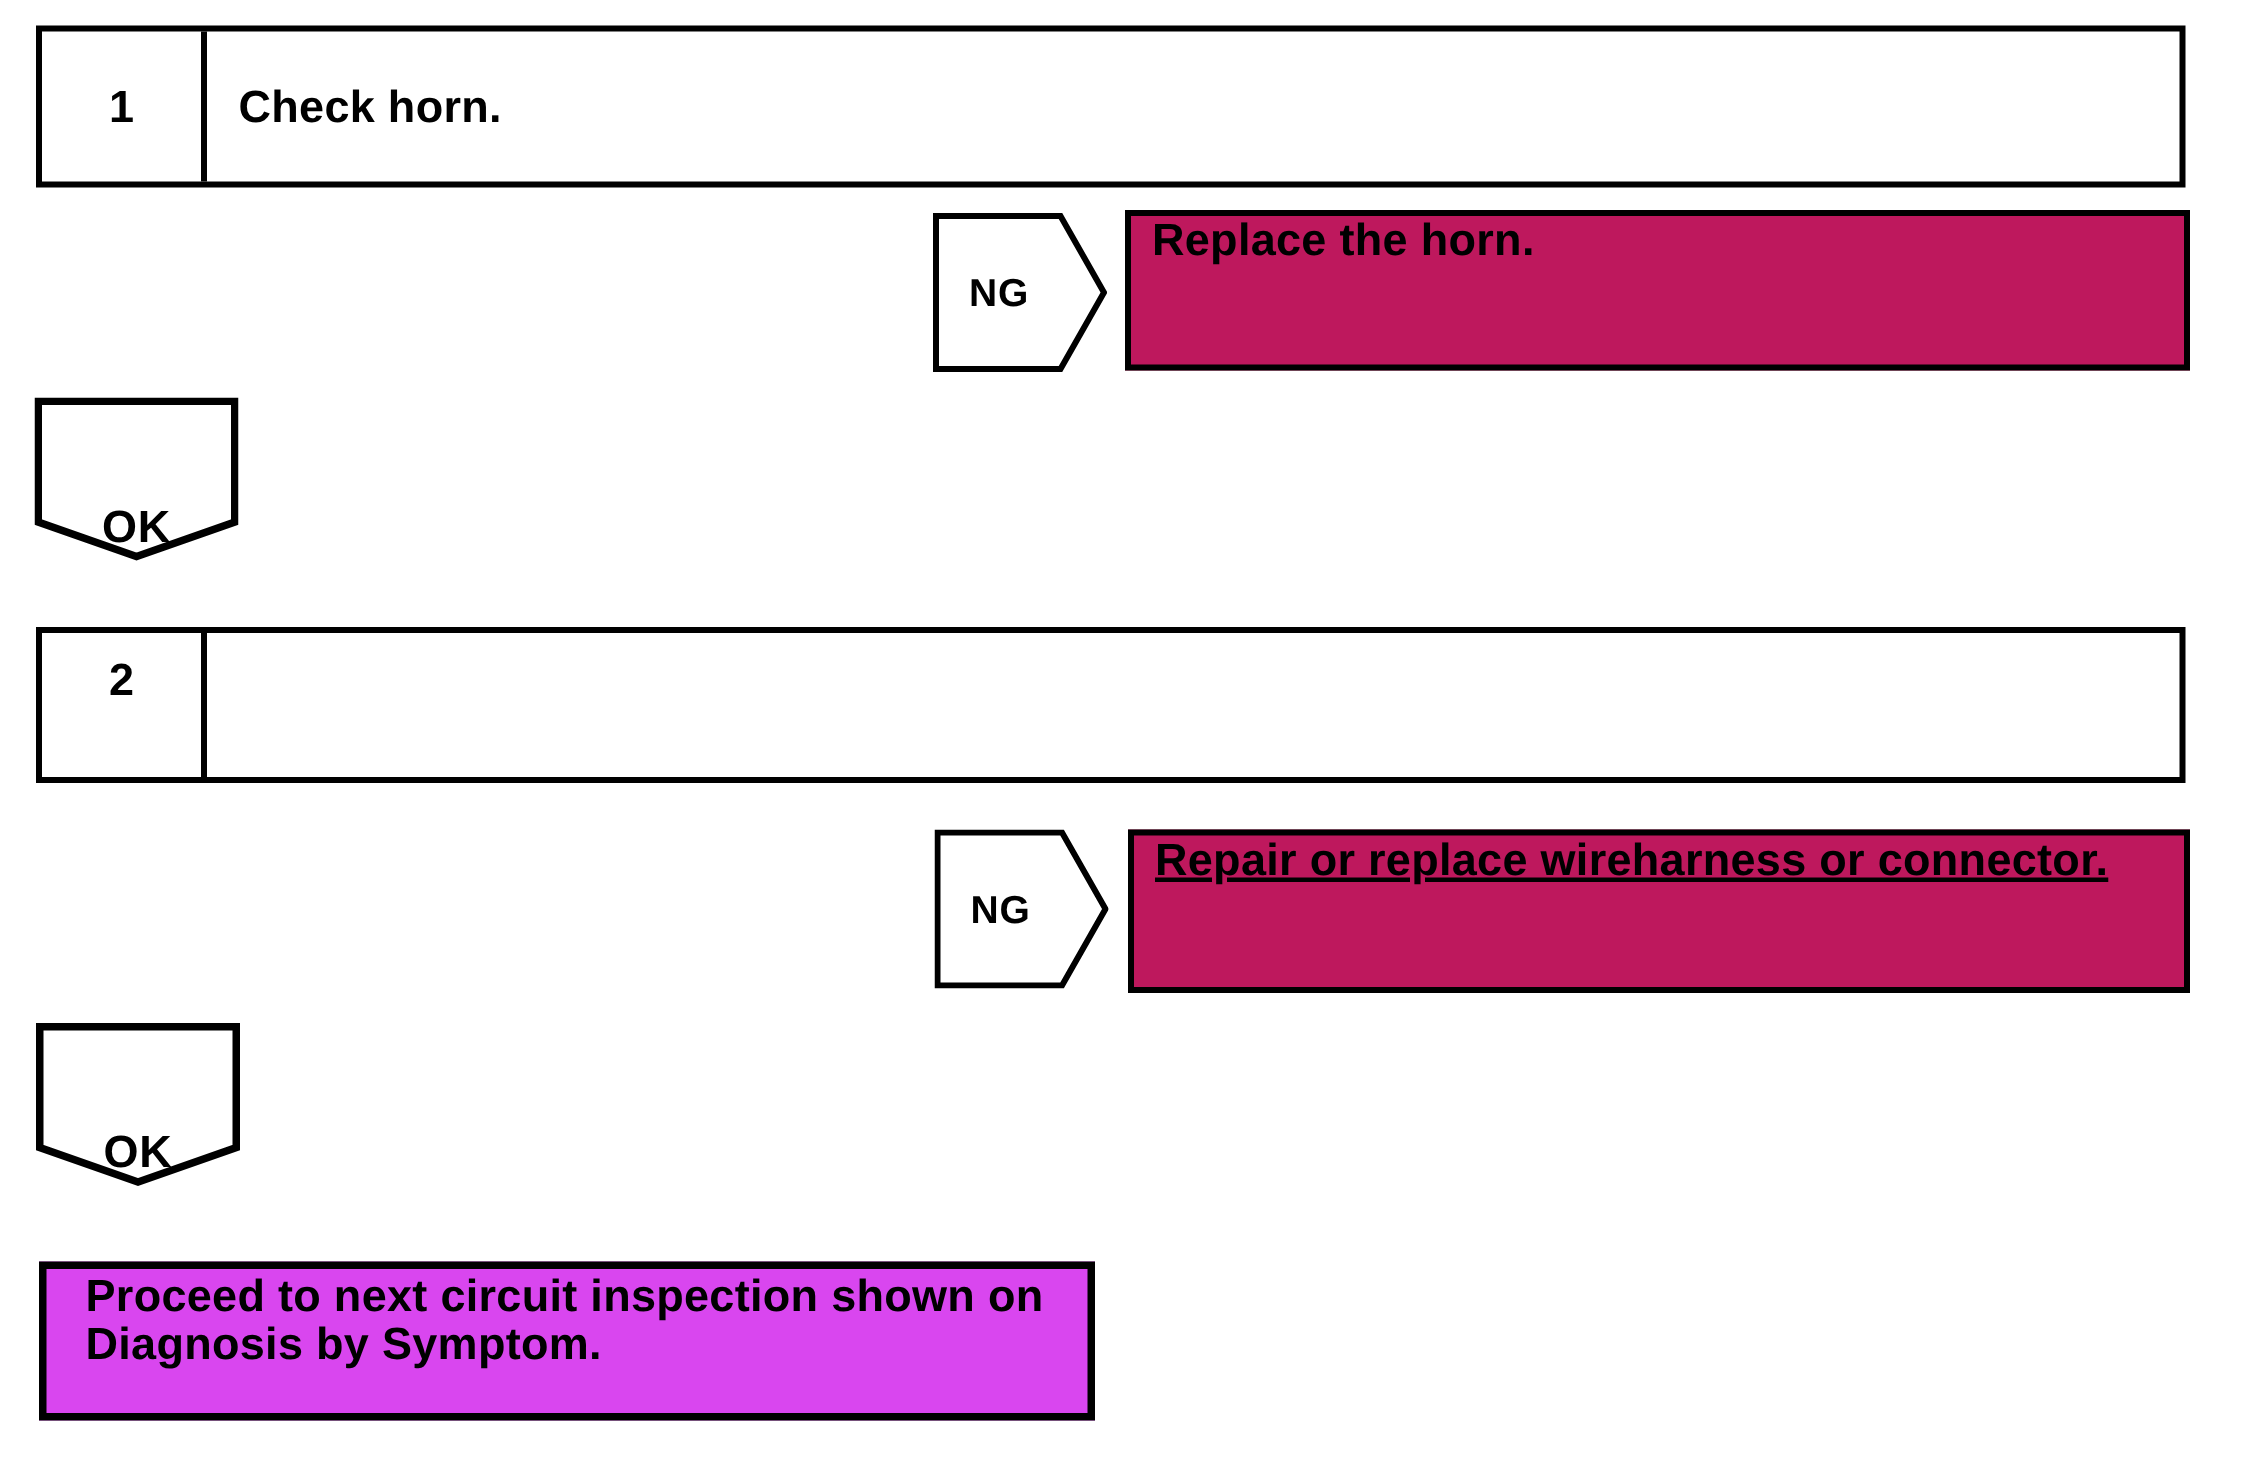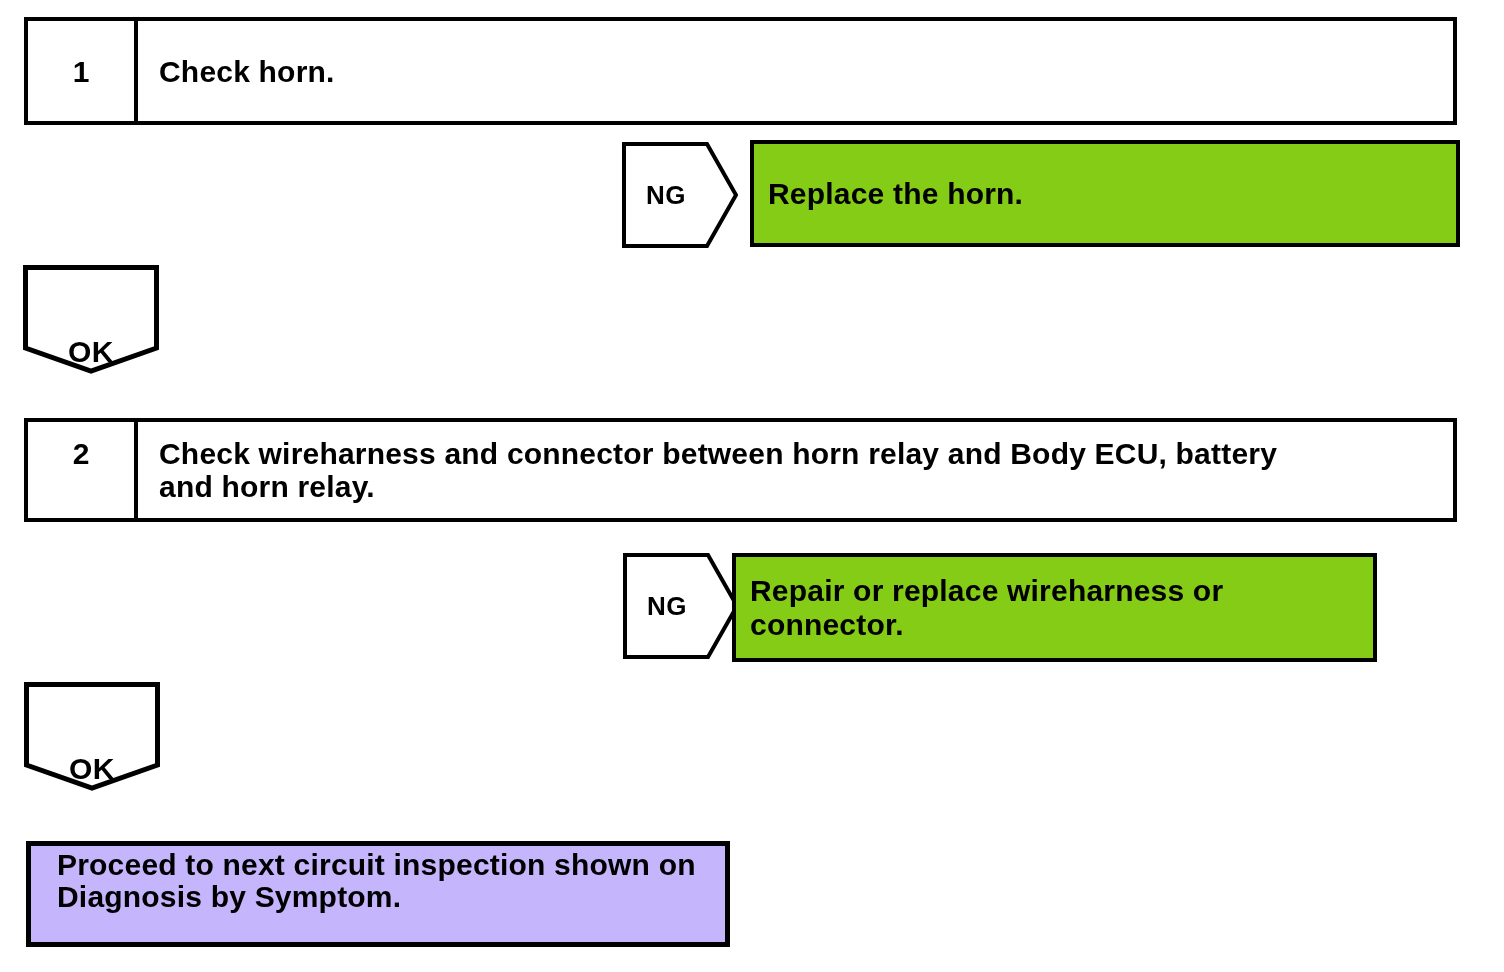--- a/index.html
+++ b/index.html
@@ -41,44 +41,44 @@
   }
   .instr {
     font-size: 30px;
     line-height: 33px;
     white-space: pre-line;
     letter-spacing: 0.2px;
   }
   .result-box {
     position: absolute;
     border: 4px solid #000;
-    background: #84cc16;
+    background: #be185d;
     display: flex;
-    align-items: center;
+    align-items: flex-start;
     padding-left: 14px;
   }
   .result-text { font-size: 30px; letter-spacing: 0.2px; }
   .shape { position: absolute; }
   .shape svg { position: absolute; left: 0; top: 0; display: block; }
   .ng-label {
     position: absolute; left: 0; top: 0;
     width: 88px; height: 100%;
     display: flex; align-items: center; justify-content: center;
     font-size: 26px; letter-spacing: 0.5px;
   }
   .ok-label {
     position: absolute; left: 0; top: 0;
     width: 136px; height: 85px;
     display: flex; align-items: center; justify-content: center;
     font-size: 30px; letter-spacing: 0.5px; margin-top: 44px;
   }
   .end-box {
     position: absolute;
     border: 5px solid #000;
-    background: #c4b5fd;
+    background: #d946ef;
     padding: 3px 10px 0 26px;
     font-size: 30px;
     line-height: 32px;
     white-space: pre-line;
     letter-spacing: 0.2px;
   }
 </style>
 </head>
 <body>
 
@@ -108,34 +108,30 @@
     <svg width="136" height="110" viewBox="0 0 136 110">
       <polygon points="2.5,2.5 133.5,2.5 133.5,83 68,106 2.5,83" fill="#ffffff" stroke="#000000" stroke-width="5"></polygon>
     </svg>
     <span class="ok-label">OK</span>
   </div>
 
   <div class="step-box" style="left:24px; top:418px; width:1433px; height:104px;">
     <div class="num-cell">
       <div class="num lines-2">2</div>
     </div>
-    <div class="instr-cell">
-      <div class="instr">Check wireharness and connector between horn relay and Body ECU, battery
-and horn relay.</div>
-    </div>
   </div>
 
   <div class="shape" style="left:623px; top:553px; width:116px; height:106px;">
     <svg width="116" height="106" viewBox="0 0 116 106">
       <polygon points="2,2 85,2 114,53 85,104 2,104" fill="#ffffff" stroke="#000000" stroke-width="4"></polygon>
     </svg>
     <span class="ng-label">NG</span>
   </div>
 
-  <div class="result-box" style="left:732px; top:553px; width:645px; height:109px;">
+  <div class="result-box" style="left:752px; top:553px; width:708px; height:109px;text-decoration:underline;">
     <div class="result-text">Repair or replace wireharness or connector.</div>
   </div>
 
   <div class="shape" style="left:24px; top:682px; width:136px; height:110px;">
     <svg width="136" height="110" viewBox="0 0 136 110">
       <polygon points="2.5,2.5 133.5,2.5 133.5,83 68,106 2.5,83" fill="#ffffff" stroke="#000000" stroke-width="5"></polygon>
     </svg>
     <span class="ok-label">OK</span>
   </div>
 

